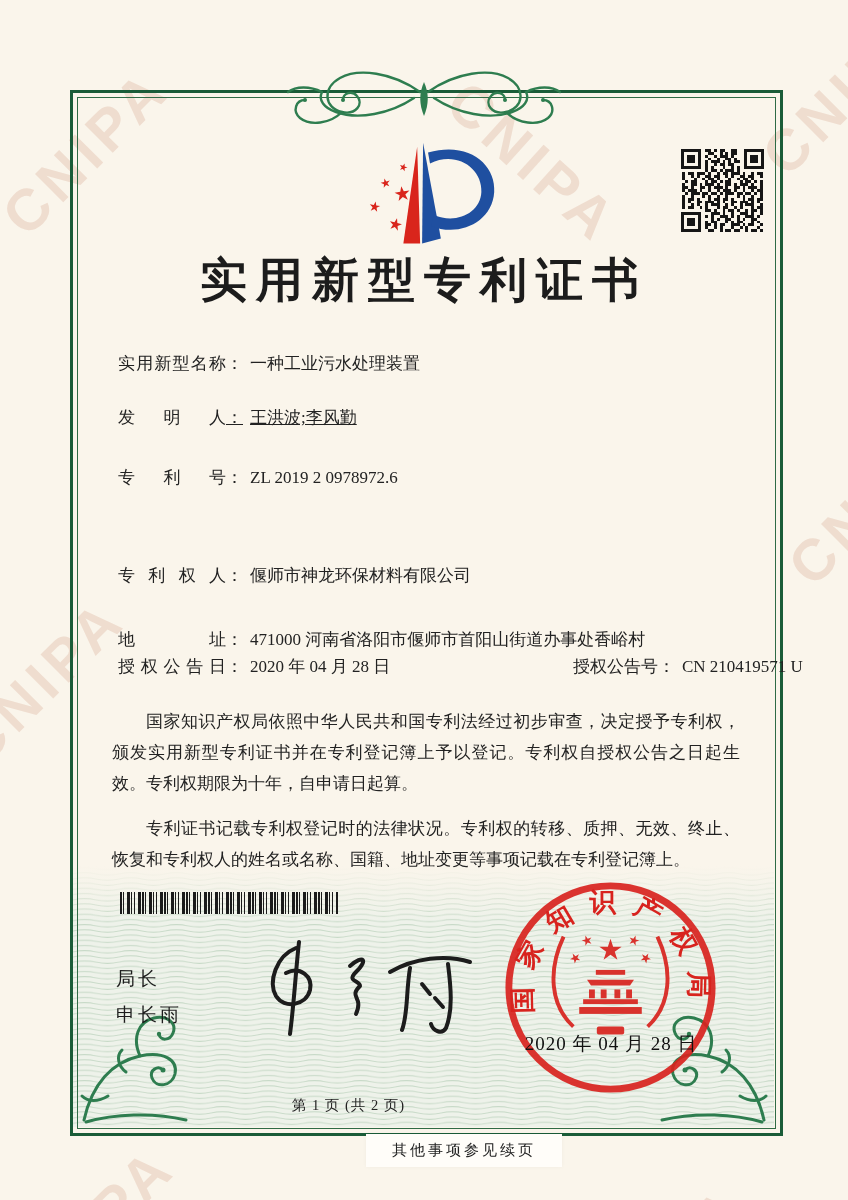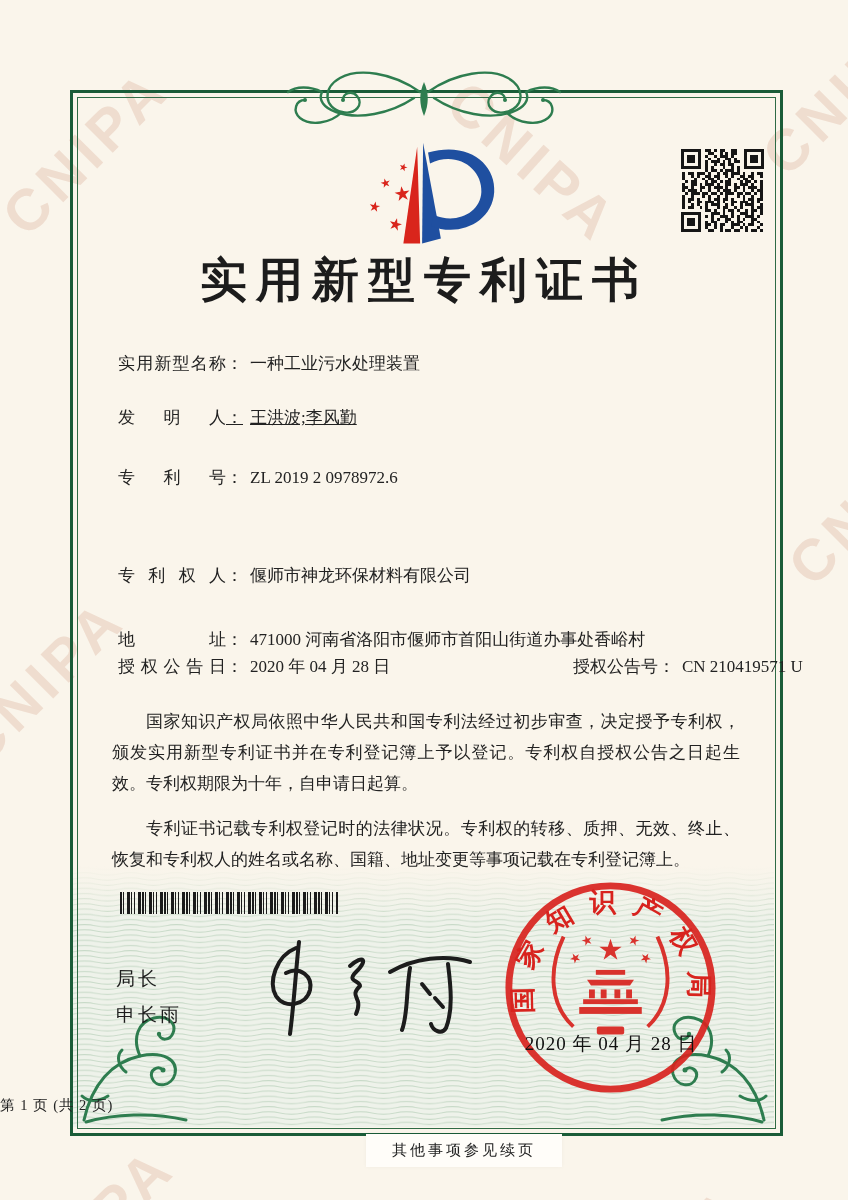--- a/index.html
+++ b/index.html
@@ -43,21 +43,21 @@
       #1b1b1b 18px 21px,transparent 21px 22px);}
 
   .commissioner{position:absolute;left:116px;font-size:19px;color:#1c1c1c;
       font-family:"Liberation Sans","DejaVu Sans",sans-serif;letter-spacing:3px;}
   .sig{position:absolute;left:238px;top:938px;}
 
   .seal{position:absolute;left:503px;top:880px;width:215px;height:215px;}
   .seal-date{position:absolute;left:498px;top:1031px;width:226px;text-align:center;
       font-size:19px;letter-spacing:1px;color:#111;z-index:4;}
 
-  .pageinfo{position:absolute;left:0;top:1096px;width:697px;text-align:left;
+  .pageinfo{position:absolute;left:0;top:1096px;width:697px;text-align:center;
       font-size:14.5px;letter-spacing:1px;color:#222;}
   .footnote{position:absolute;left:0;top:1134px;width:848px;text-align:center;margin-left:40px;}
   .footnote span{display:inline-block;background:#fffdf9;padding:7px 26px;font-size:15px;
       letter-spacing:3px;color:#222;box-shadow:0 0 4px rgba(0,0,0,0.04);}
 
   .ornament-top{position:absolute;left:254px;top:58px;z-index:3;}
   .corner-fl{position:absolute;z-index:3;}
 </style>
 </head>
 <body>

